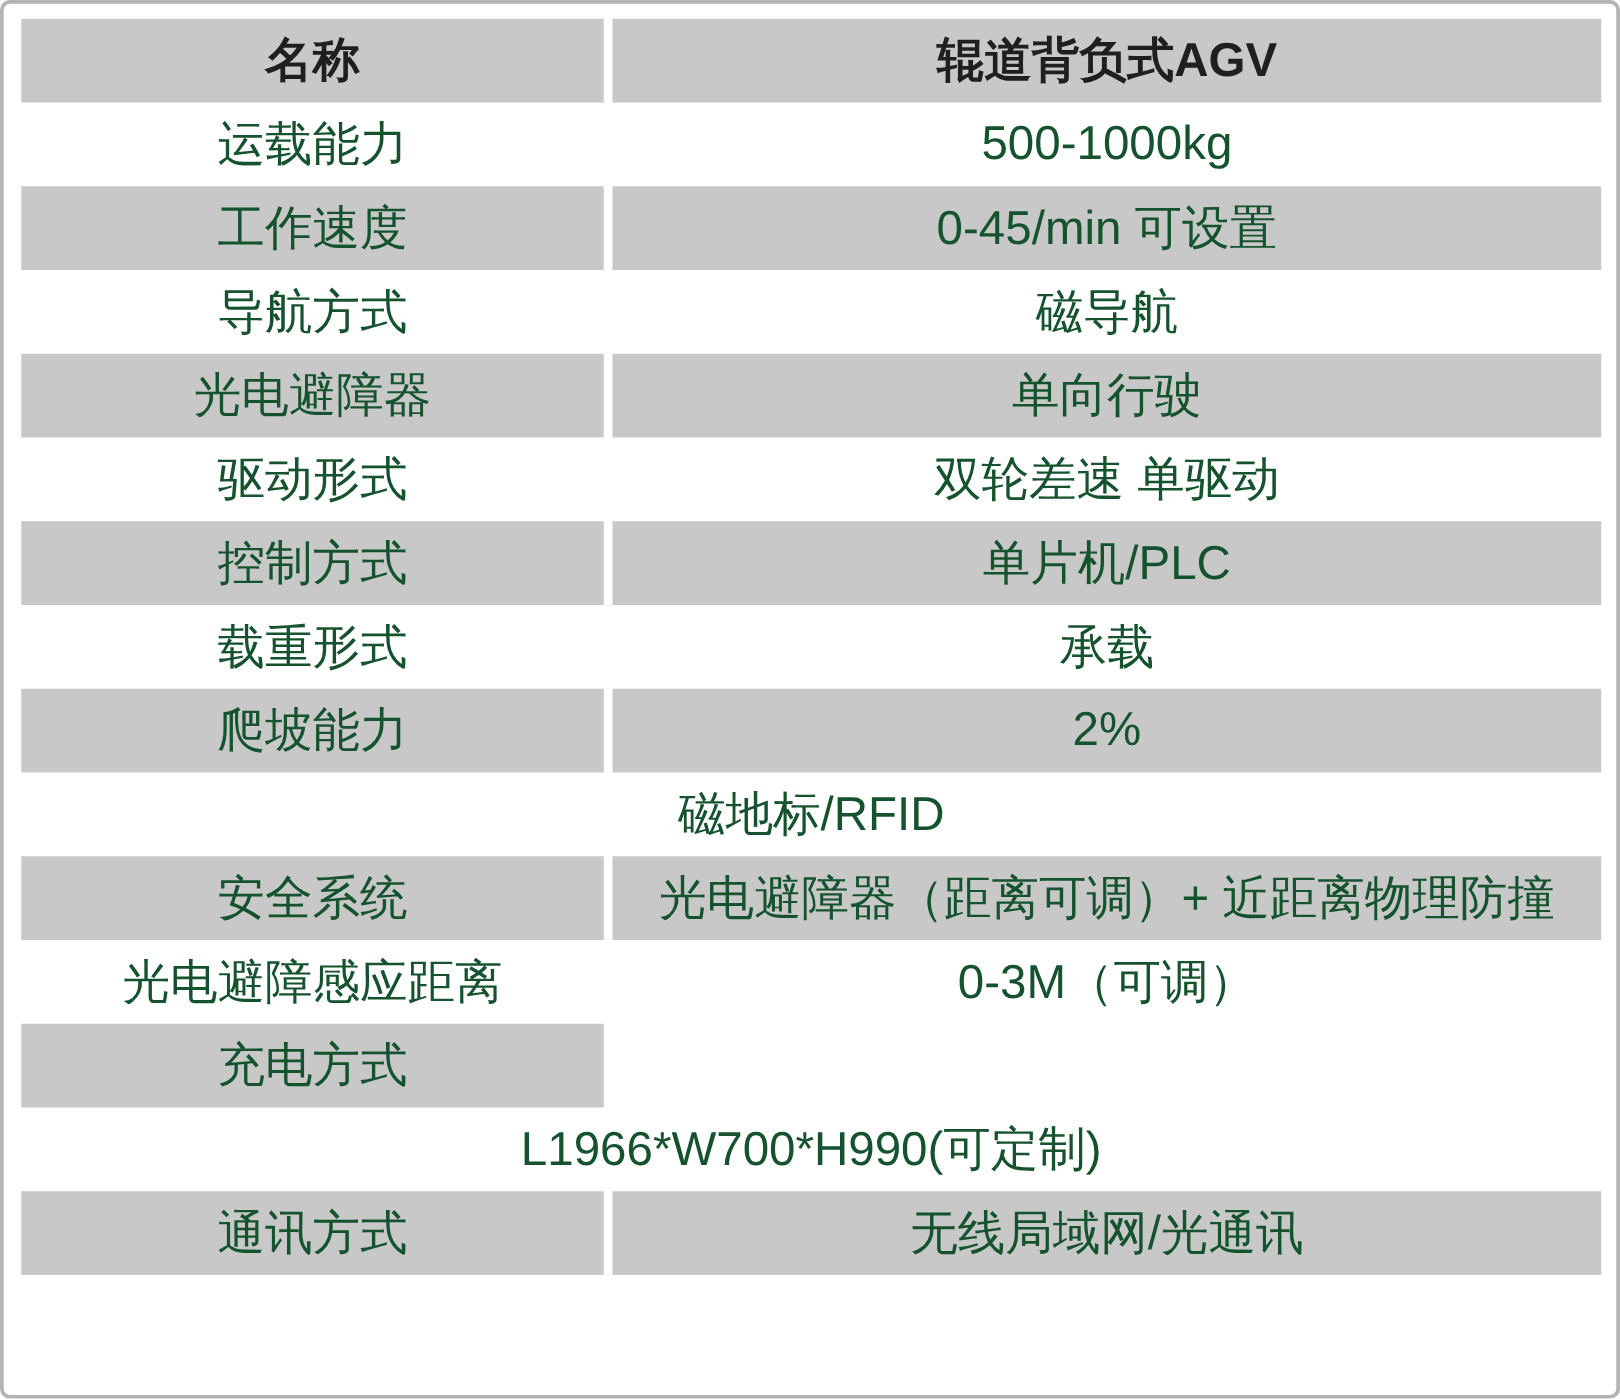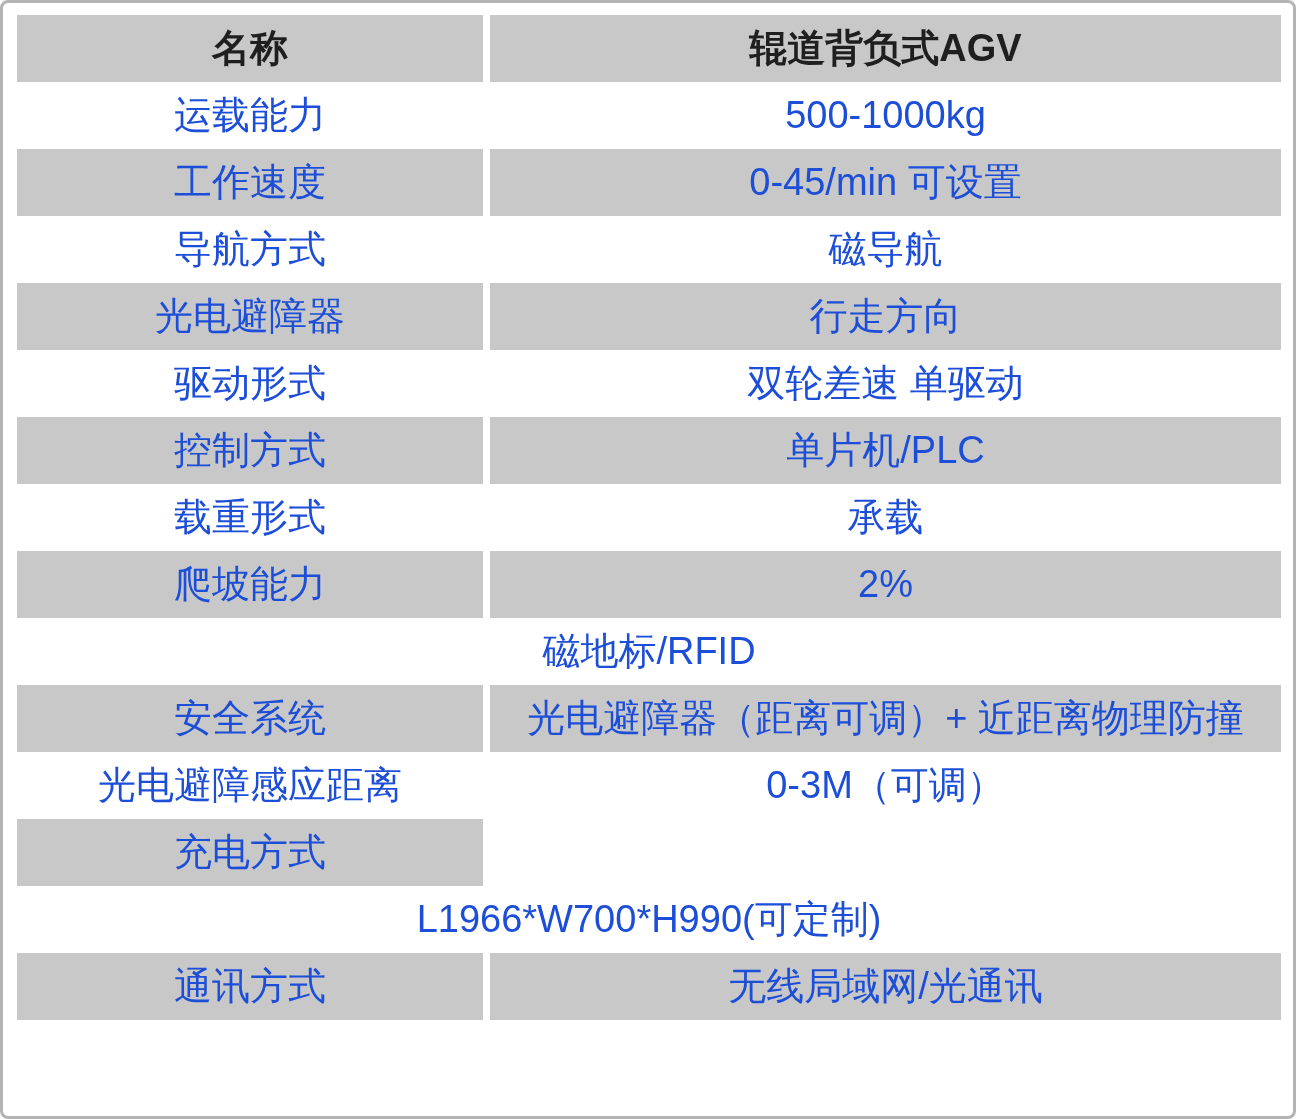--- a/index.html
+++ b/index.html
@@ -35,21 +35,21 @@
     display: flex;
     height: 67px;
     flex: none;
     justify-content: space-between;
   }
   .cell {
     display: flex;
     align-items: center;
     justify-content: center;
     font-size: 38px;
-    color: #1d4ed8;
+    color: #14532d;
     white-space: nowrap;
     overflow: hidden;
     box-sizing: border-box;
   }
   .cell.label {
     width: 466px;
     flex: none;
     margin-right: 7px;
   }
   .cell.value {
@@ -80,21 +80,21 @@
     <div class="cell label">运载能力</div>
     <div class="cell value">500-1000kg</div>
   </div><div class="spec-row gray">
     <div class="cell label">工作速度</div>
     <div class="cell value">0-45/min 可设置</div>
   </div><div class="spec-row white">
     <div class="cell label">导航方式</div>
     <div class="cell value">磁导航</div>
   </div><div class="spec-row gray">
     <div class="cell label">光电避障器</div>
-    <div class="cell value">行走方向</div>
+    <div class="cell value">单向行驶</div>
   </div><div class="spec-row white">
     <div class="cell label">驱动形式</div>
     <div class="cell value">双轮差速 单驱动</div>
   </div><div class="spec-row gray">
     <div class="cell label">控制方式</div>
     <div class="cell value">单片机/PLC</div>
   </div><div class="spec-row white">
     <div class="cell label">载重形式</div>
     <div class="cell value">承载</div>
   </div><div class="spec-row gray">

